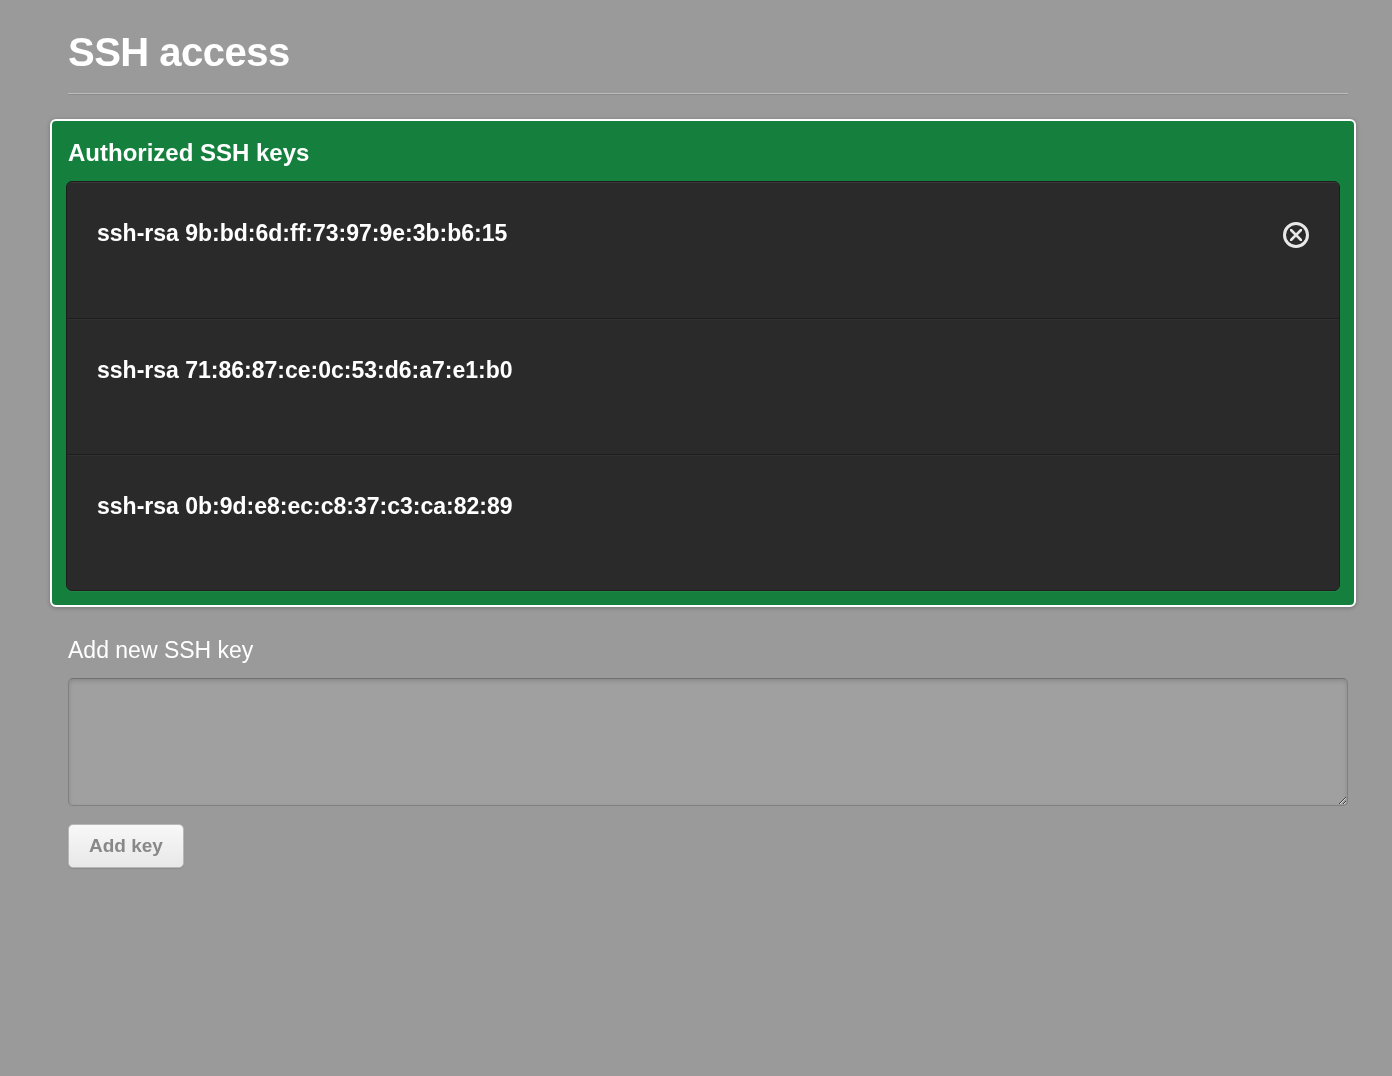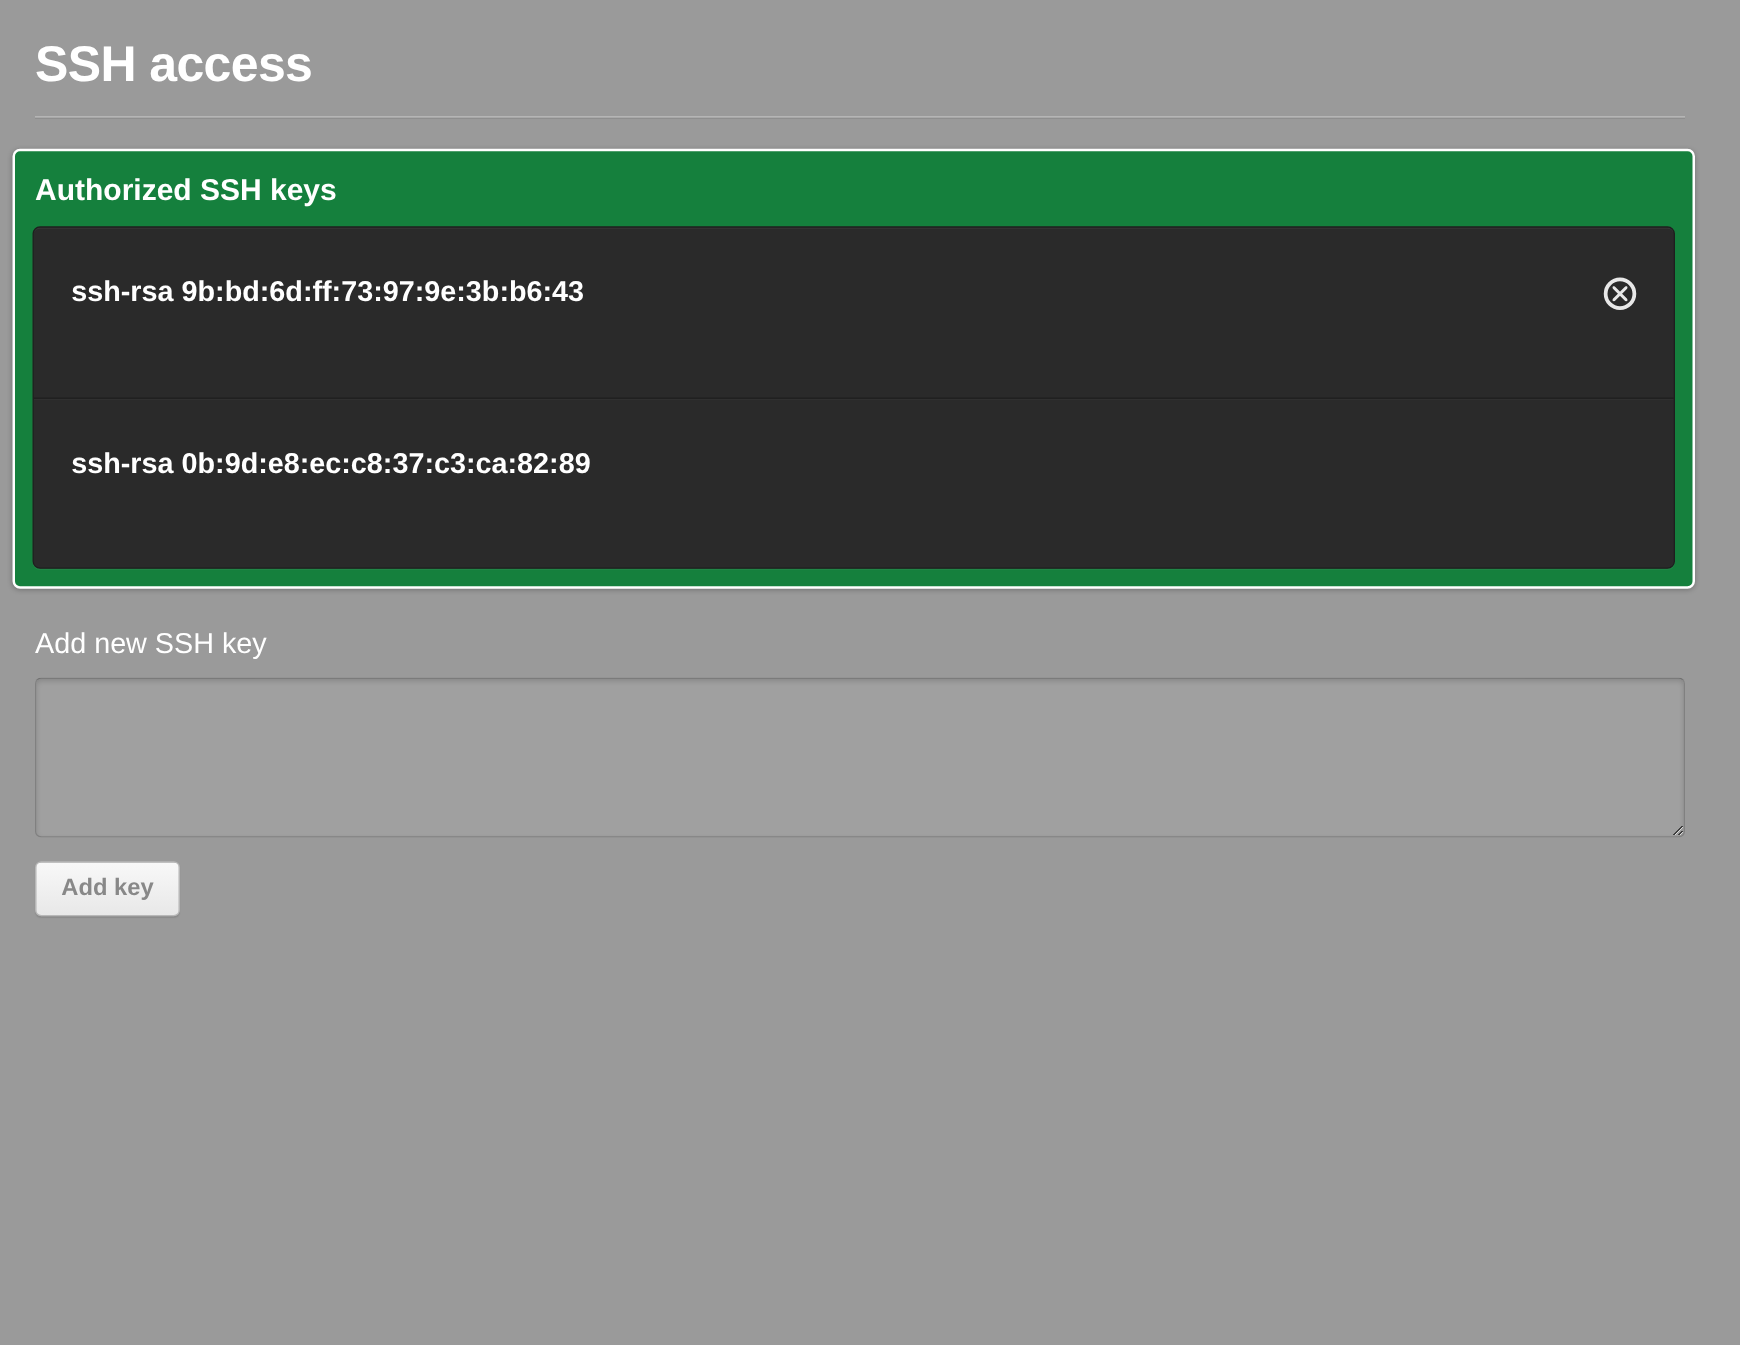--- a/index.html
+++ b/index.html
@@ -8,21 +8,21 @@
       box-sizing: border-box;
     }
     body {
       font-family: -apple-system, BlinkMacSystemFont, "Helvetica Neue", Helvetica, Arial, sans-serif;
       background: #9a9a9a;
       width: 1392px;
       height: 1076px;
       padding: 0;
     }
     .content {
-      padding: 30px 44px 0 28px;
+      padding: 30px 44px 0 68px;
     }
     h1.page-title {
       font-size: 40px;
       font-weight: 600;
       color: #ffffff;
       margin-bottom: 18px;
       letter-spacing: -0.5px;
     }
     hr.divider {
       border: none;
@@ -148,26 +148,29 @@
 
 <div class="content">
   <h1 class="page-title">SSH access</h1>
   <hr class="divider">
 
   <div class="panel-wrapper">
     <div class="panel">
       <div class="panel-title">Authorized SSH keys</div>
       <div class="key-list">
         <div class="key-item">
-          <span class="key-text">ssh-rsa 9b:bd:6d:ff:73:97:9e:3b:b6:43</span>
+          <span class="key-text">ssh-rsa 9b:bd:6d:ff:73:97:9e:3b:b6:15</span>
           <button class="remove-btn">
             <svg viewBox="0 0 12 12">
                 <path d="M1 1 L11 11 M11 1 L1 11" stroke="currentColor" stroke-width="2.5" stroke-linecap="round"></path>
               </svg>
           </button>
+        </div>
+        <div class="key-item">
+          <span class="key-text">ssh-rsa 71:86:87:ce:0c:53:d6:a7:e1:b0</span>
         </div>
         <div class="key-item">
           <span class="key-text">ssh-rsa 0b:9d:e8:ec:c8:37:c3:ca:82:89</span>
         </div>
       </div>
     </div>
   </div>
 
   <div class="add-section">
     <label class="add-label">Add new SSH key</label>

